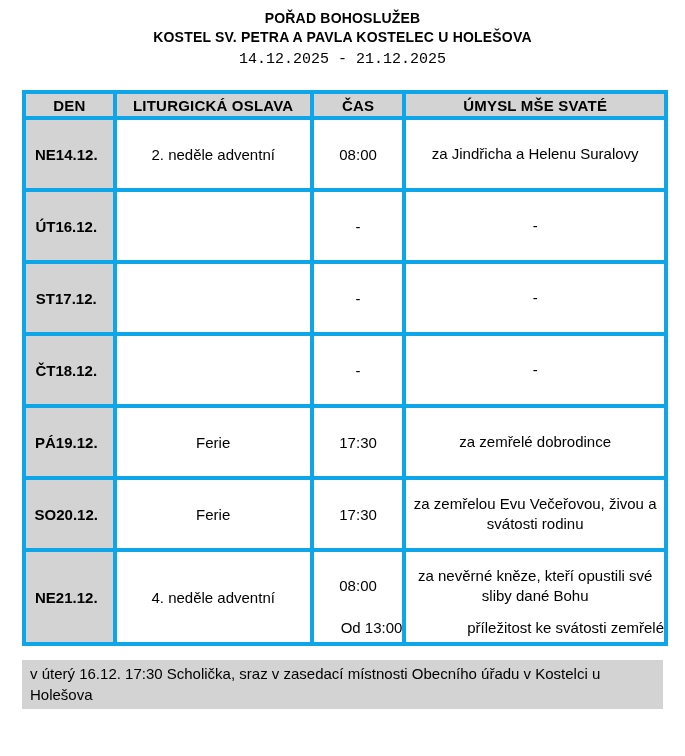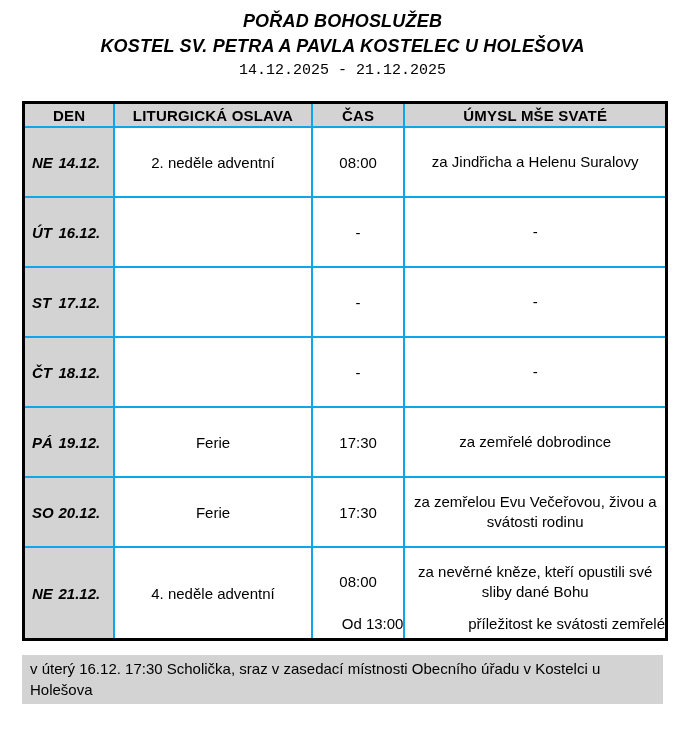--- a/index.html
+++ b/index.html
@@ -16,42 +16,41 @@
     position: relative;
     overflow: hidden;
   }
   
   .doc-header {
     text-align: center;
     padding-top: 9px;
     line-height: 1.38;
   }
   .doc-title, .doc-subtitle {
-    font-size: 18px;
+    font-size: 14px;
     font-weight: bold;
     letter-spacing: 0.2px;
-    font-style: italic;
   }
   .doc-daterange {
     font-size: 15px;
     font-weight: normal;
     margin-top: 2px;
     font-family: Liberation Mono, monospace;
   }
   
   table.schedule {
     border-collapse: collapse;
     table-layout: fixed;
     width: 646px;
     margin: 20px 0 0 22px;
     border: 3px solid #000000;
   }
   table.schedule th,
   table.schedule td {
-    border: 2px solid #0ea5e9;
+    border: 4px solid #0ea5e9;
     font-size: 15px;
     text-align: center;
     vertical-align: middle;
     padding: 0;
     overflow: hidden;
   }
   col.c-day   { width: 90px; }
   col.c-cel   { width: 196px; }
   col.c-time  { width: 92px; }
   col.c-int   { width: 260px; }
@@ -62,23 +61,22 @@
     letter-spacing: 0.2px;
   }
   tr.row td { height: 68px; }
   tr.row-last td { height: 90px; }
   td.day-cell {
     background: #d3d3d3;
     font-weight: bold;
   }
   .day-wrap {
     display: flex;
-    justify-content: space-between;
+    justify-content: center;
     padding: 0 13px 0 7px;
-    font-style: italic;
   }
   td.int-cell { padding: 0 3px; line-height: 1.35; }
   
   .stack {
     display: flex;
     flex-direction: column;
     height: 100%;
     box-sizing: border-box;
     padding-bottom: 5px;
   }

